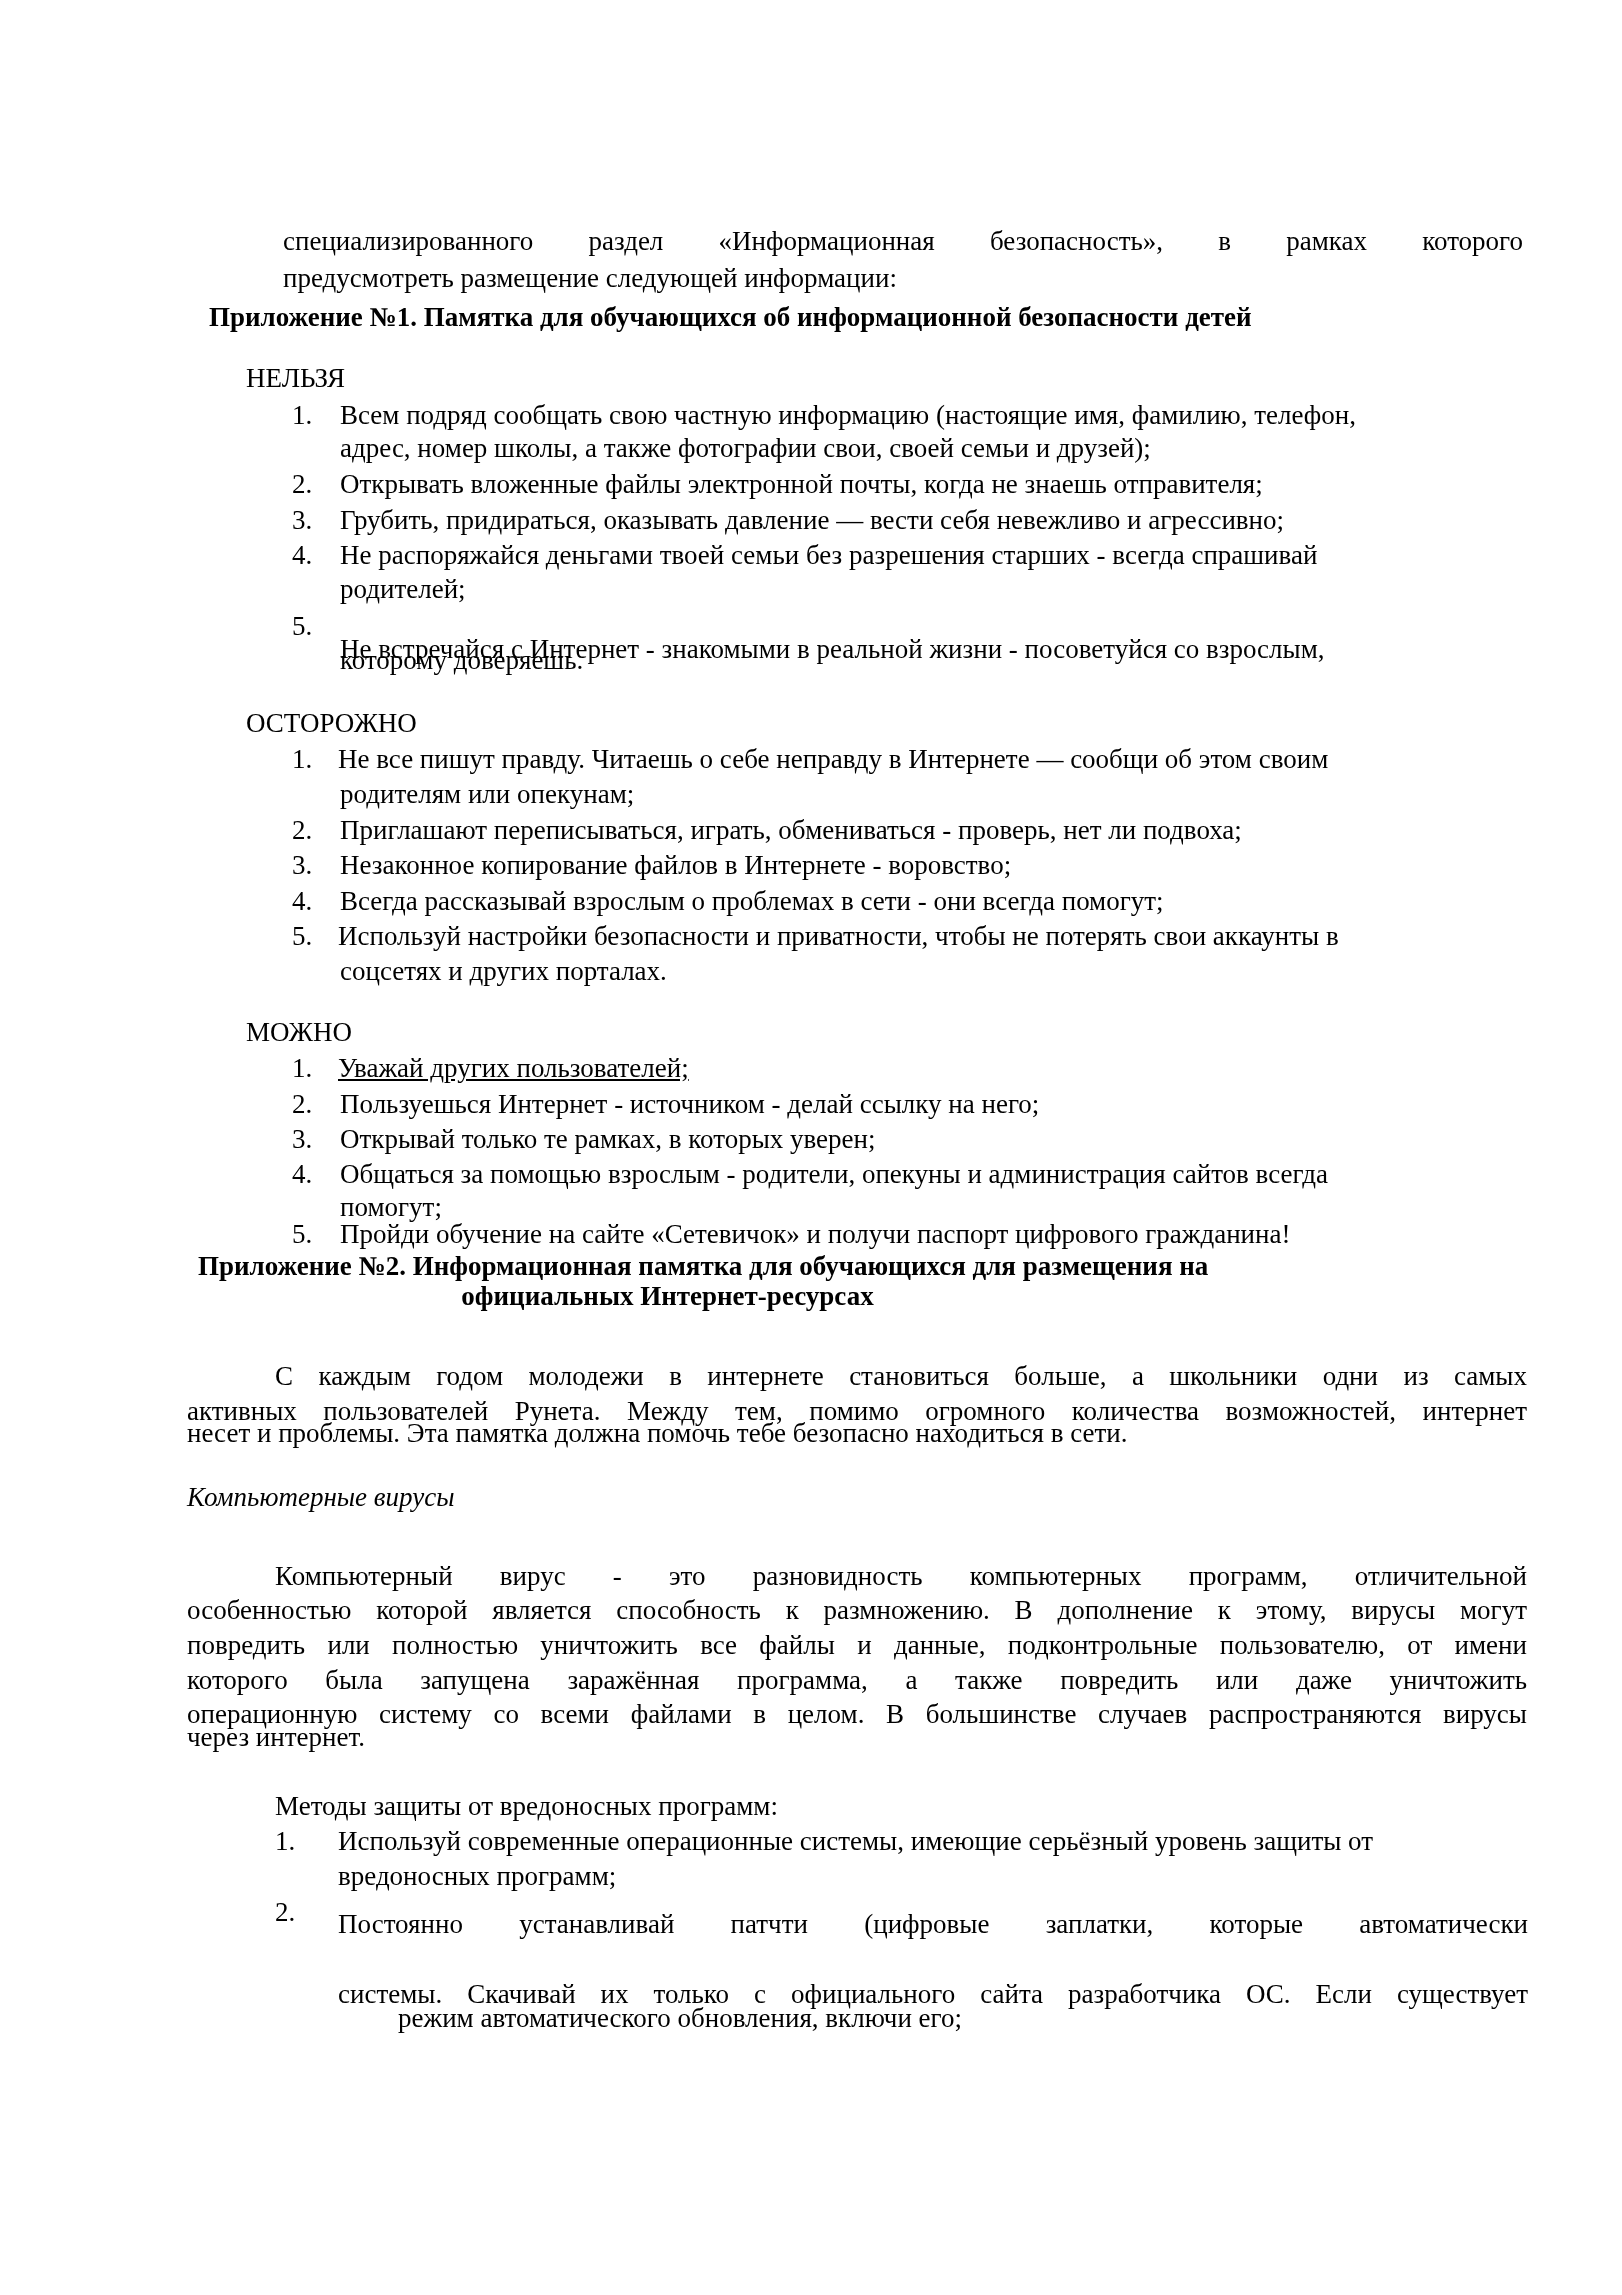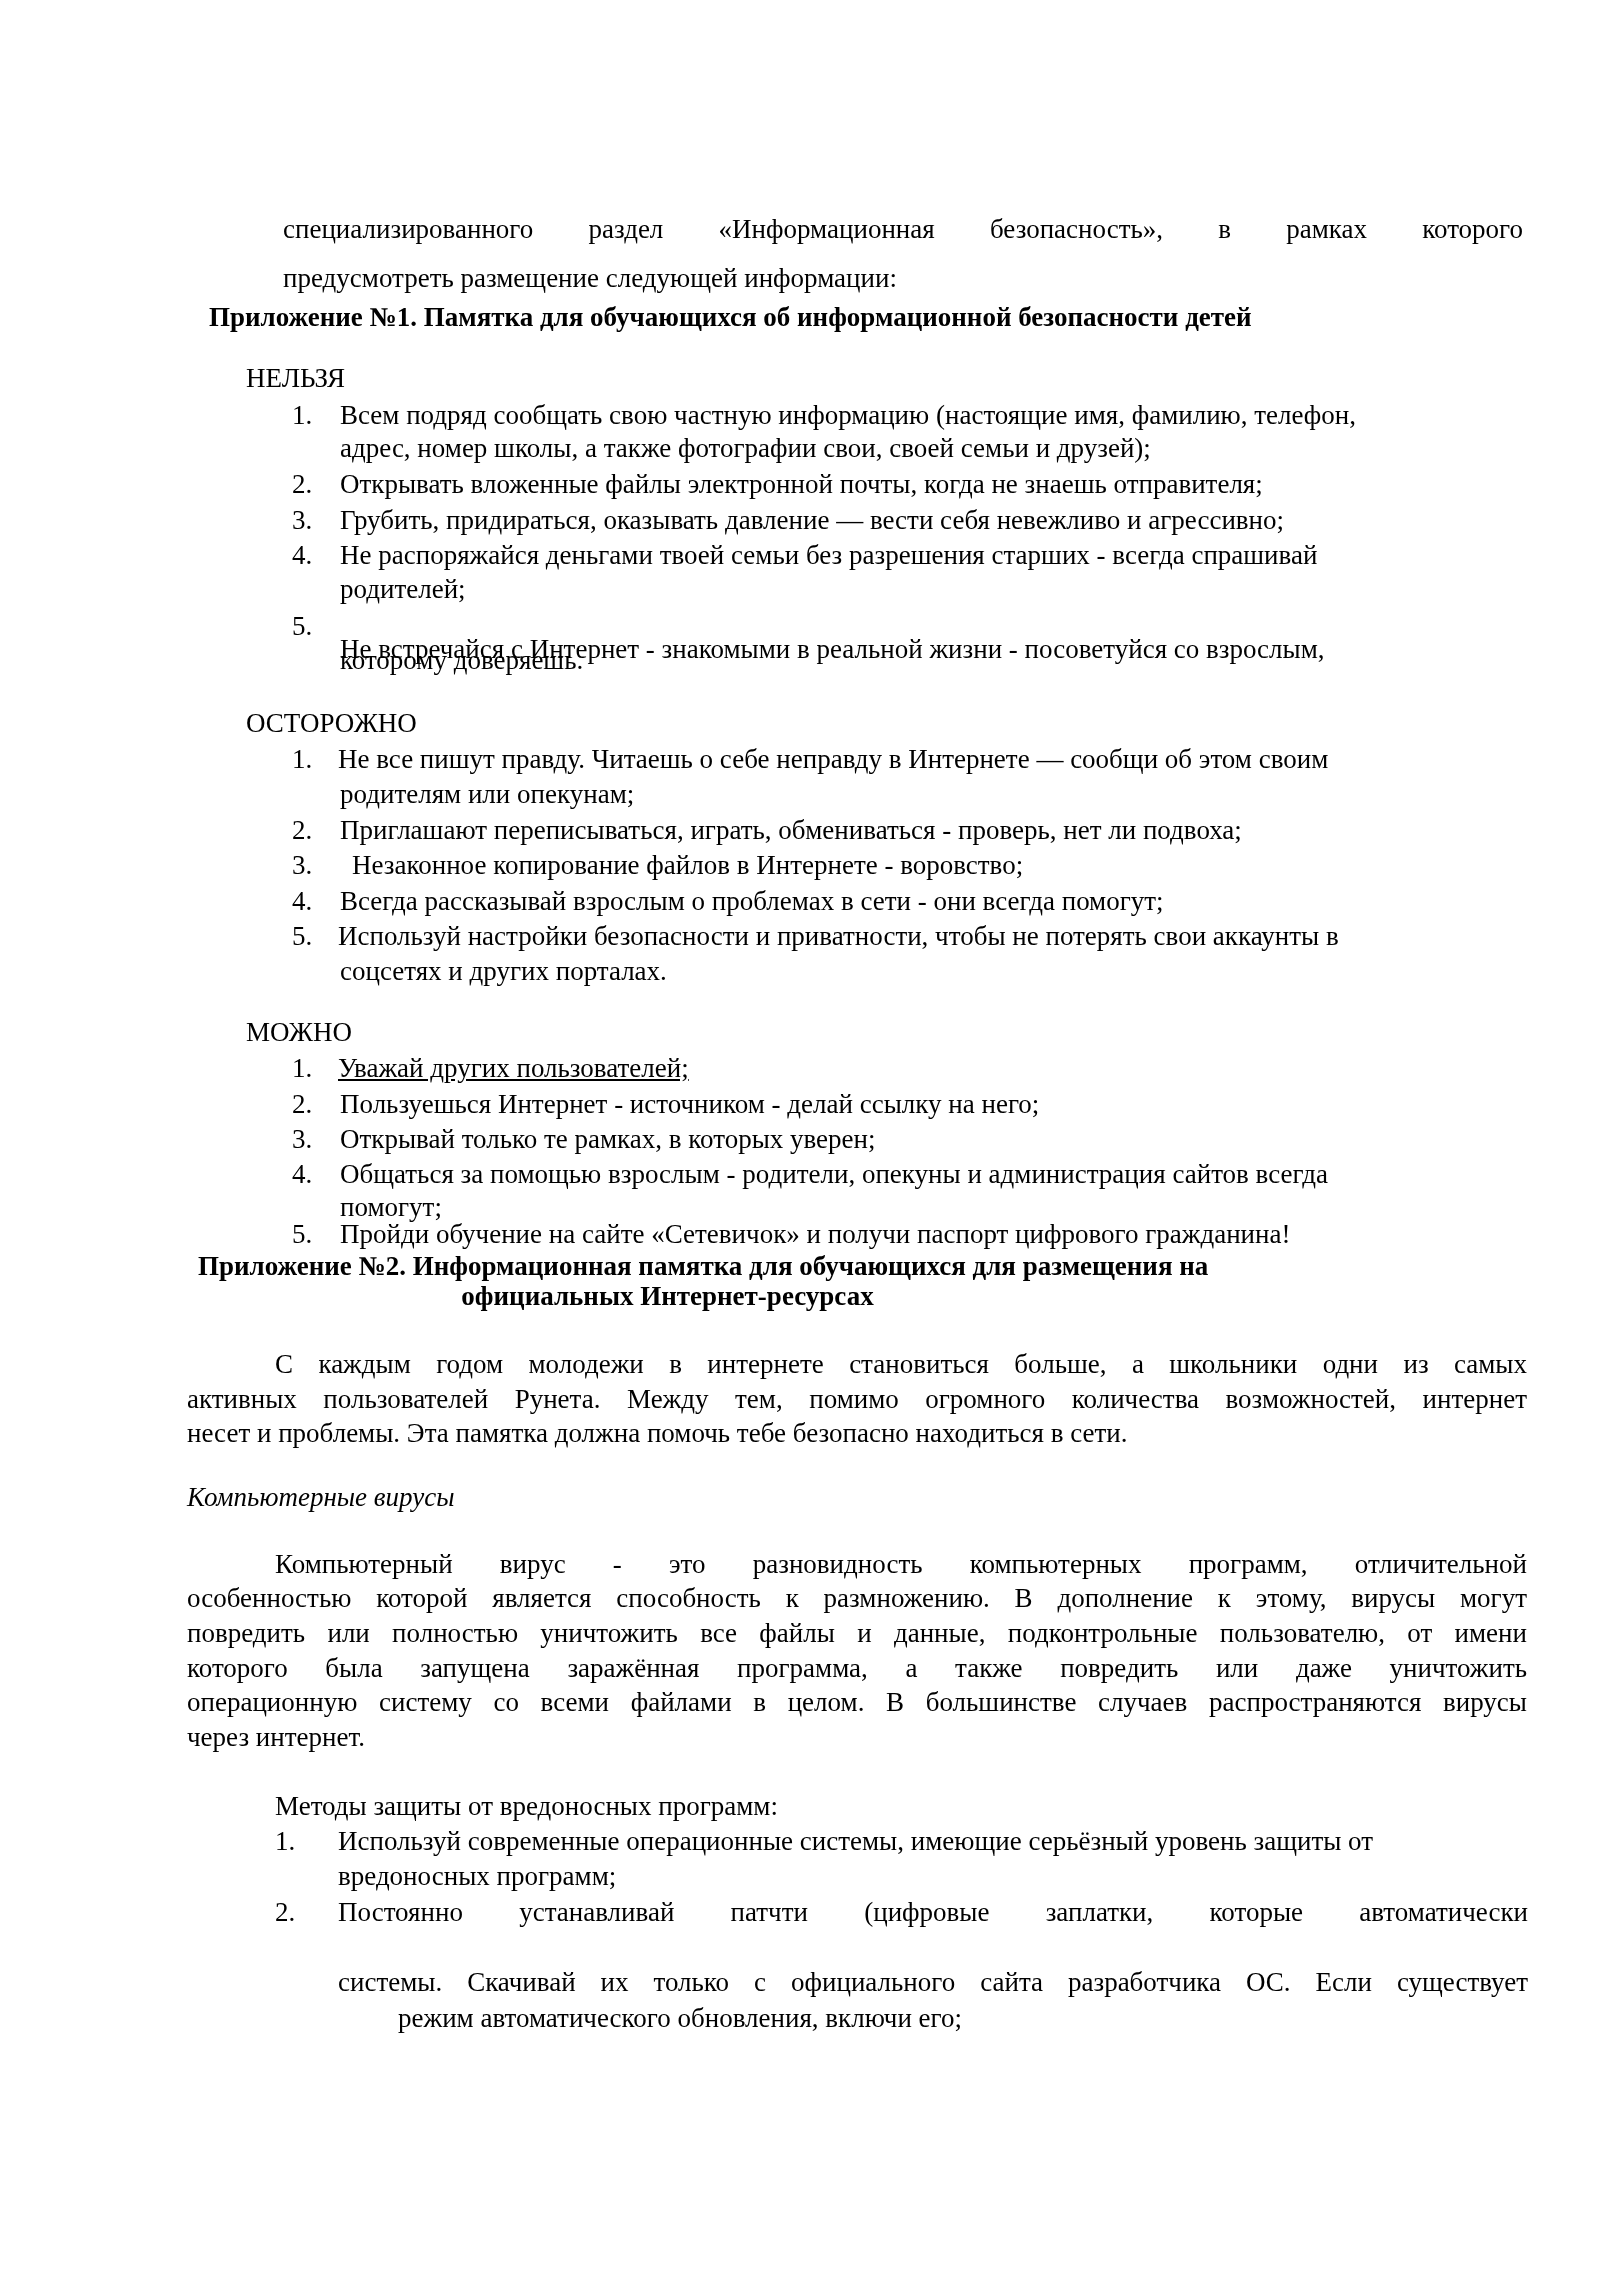--- a/index.html
+++ b/index.html
@@ -1,20 +1,20 @@
 <!DOCTYPE html>
 <html style="font-size:10.5px"><head>
 <meta charset="utf-8">
 <style>
   html, body { margin: 0; padding: 0; background: #ffffff; }
   body { width: 1622px; height: 2295px; position: relative; overflow: hidden;
          font-family: "Liberation Serif", "DejaVu Serif", serif; color: #000; }
   .page { position: absolute; left: 0; top: 0; width: 1622px; height: 2295px; background: #fff; }
   .ln { position: absolute; font-size: 27px; line-height: 33px; white-space: nowrap; }
-  .just { text-align: justify; text-align-last: justify; white-space: normal; }
+  .just { text-align: justify; text-align-last: justify; white-space: normal; margin-top: 12px; }
   .bold { font-weight: bold; }
   .ital { font-style: italic; }
   .num { position: absolute; font-size: 27px; line-height: 33px; }
 </style>
 </head>
 <body>
 
 <div class="page">
 
   <div class="ln just" style="left:283px; top:213px; width:1240px;">специализированного раздел «Информационная безопасность», в рамках которого</div>
@@ -37,21 +37,21 @@
   <div class="ln" style="left:340px; top:610px;margin-top:23px;">Не встречайся с Интернет - знакомыми в реальной жизни - посоветуйся со взрослым,</div>
   <div class="ln" style="left:340px; top:644px;">которому доверяешь.</div>
 
   <div class="ln" style="left:246px; top:707px;">ОСТОРОЖНО</div>
   <div class="num" style="left:292px; top:743px;">1.</div>
   <div class="ln" style="left:338px; top:743px;">Не все пишут правду. Читаешь о себе неправду в Интернете — сообщи об этом своим</div>
   <div class="ln" style="left:340px; top:778px;">родителям или опекунам;</div>
   <div class="num" style="left:292px; top:814px;">2.</div>
   <div class="ln" style="left:340px; top:814px;">Приглашают переписываться, играть, обмениваться - проверь, нет ли подвоха;</div>
   <div class="num" style="left:292px; top:849px;">3.</div>
-  <div class="ln" style="left:340px; top:849px;margin-left:12px;">Незаконное копирование файлов в Интернете - воровство;</div>
+  <div class="ln" style="left:340px; top:849px;">Незаконное копирование файлов в Интернете - воровство;</div>
   <div class="num" style="left:292px; top:885px;">4.</div>
   <div class="ln" style="left:340px; top:885px;">Всегда рассказывай взрослым о проблемах в сети - они всегда помогут;</div>
   <div class="num" style="left:292px; top:920px;">5.</div>
   <div class="ln" style="left:338px; top:920px;">Используй настройки безопасности и приватности, чтобы не потерять свои аккаунты в</div>
   <div class="ln" style="left:340px; top:955px;">соцсетях и других порталах.</div>
 
   <div class="ln" style="left:246px; top:1016px;">МОЖНО</div>
   <div class="num" style="left:292px; top:1052px;">1.</div>
   <div class="ln" style="left:338px; top:1052px;text-decoration:underline;">Уважай других пользователей;</div>
   <div class="num" style="left:292px; top:1088px;">2.</div>

